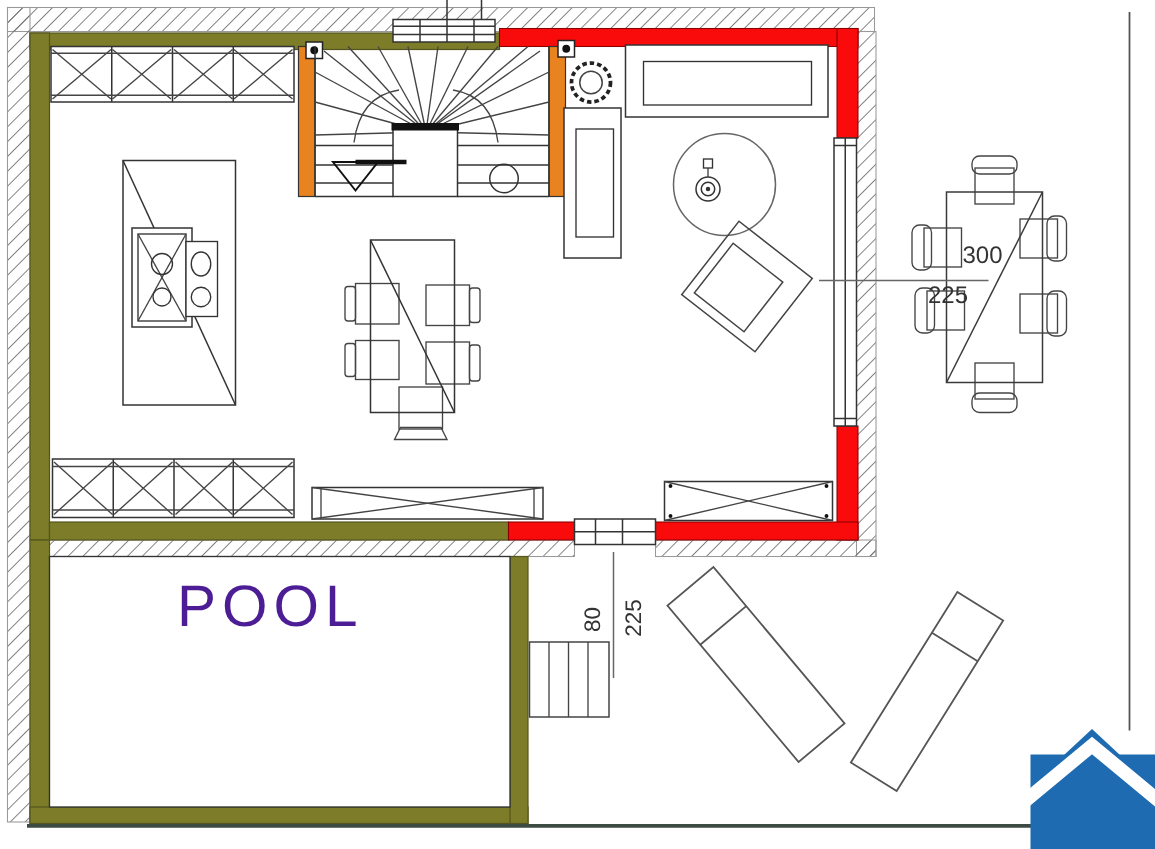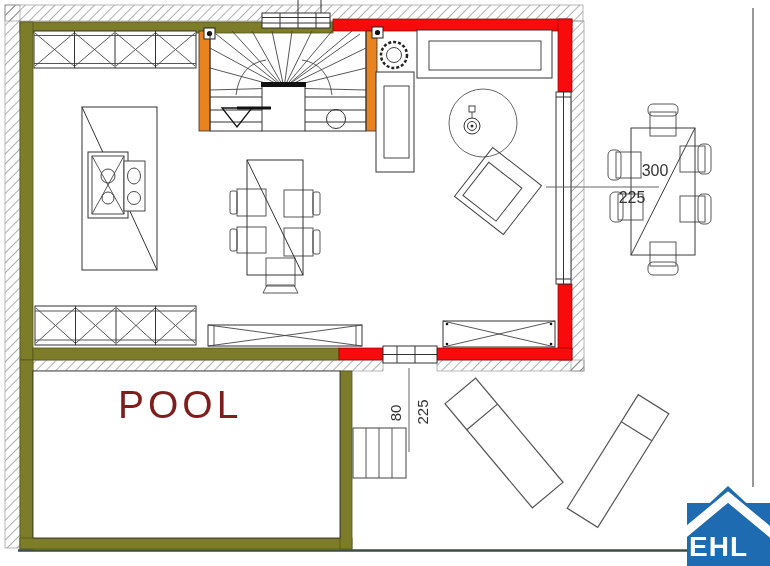--- a/index.html
+++ b/index.html
@@ -11,21 +11,21 @@
   }
   html,body{margin:0;padding:0;background:#fff;}
   #plan{position:relative;width:770px;height:566px;background:#fff;overflow:hidden;
         font-family:"Liberation Sans", sans-serif;}
   #plan svg{position:absolute;left:0;top:0;}
   .ln{stroke:#333;stroke-width:1;fill:none;}
   .ln2{stroke:#444;stroke-width:0.9;fill:none;}
   .lngray{stroke:#666;stroke-width:1;fill:none;}
   .wfill{fill:#fff;stroke:#333;stroke-width:1;}
   .label{position:absolute;color:#111;}
-  .pool-label{left:118px;top:383px;font-size:39px;letter-spacing:4px;color:#7f1d1d;}
+  .pool-label{left:118px;top:383px;font-size:39px;letter-spacing:4px;color:#4c1d95;}
   .dim{font-size:16px;color:#333;}
   .dim-300{left:636px;top:162px;width:38px;text-align:center;}
   .dim-225r{left:613px;top:189px;width:38px;text-align:center;}
   .dim-rot{font-size:15px;transform:rotate(-90deg);transform-origin:center;text-align:center;}
   .dim-80{left:377px;top:405px;width:36px;height:16px;}
   .dim-225b{left:402px;top:404px;width:40px;height:16px;}
   .ehl-text{left:689px;top:531px;font-size:28px;font-weight:800;color:#fff;letter-spacing:1px;}
 </style>
 </head>
 <body>
@@ -301,14 +301,13 @@
     <polygon points="700,512 728,486 756,512" style="fill:var(--logo-blue)"></polygon>
     <polyline points="681,536 728,497 775,536" fill="none" stroke="#fff" stroke-width="9"></polyline>
   </g>
 </svg>
 
   <div class="label pool-label">POOL</div>
   <div class="label dim dim-300">300</div>
   <div class="label dim dim-225r">225</div>
   <div class="label dim dim-rot dim-80">80</div>
   <div class="label dim dim-rot dim-225b">225</div>
-  <div class="label ehl-text">EHL</div>
 </div>
 
 </body></html>

